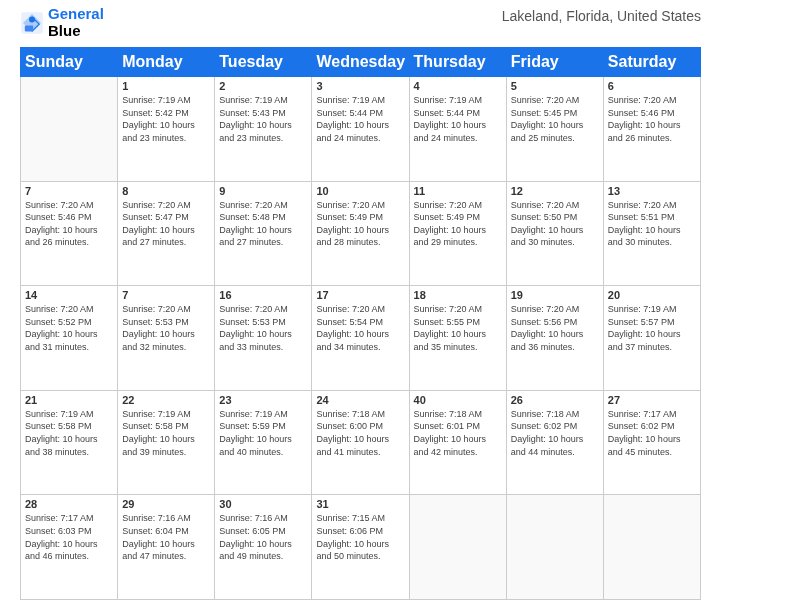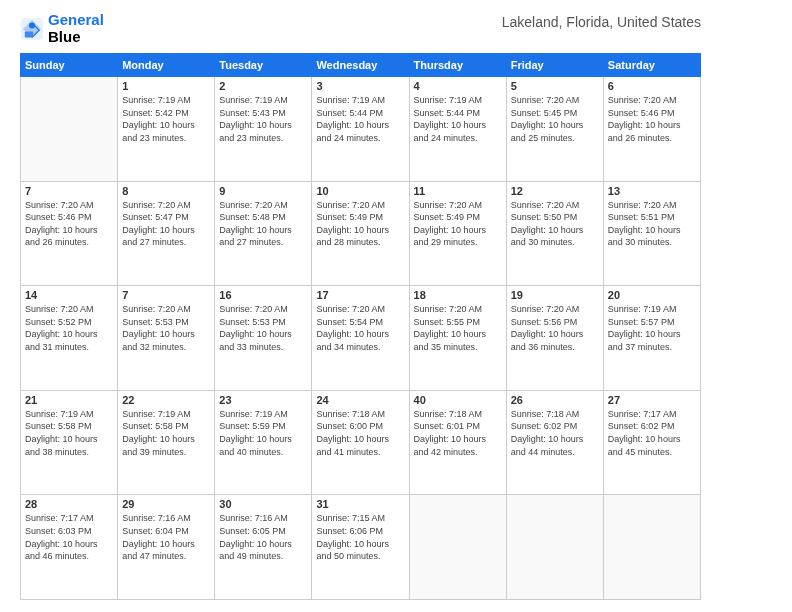--- a/index.html
+++ b/index.html
@@ -6,21 +6,21 @@
     body {
       font-family: Arial, sans-serif;
       background: #fff;
       width: 792px;
       height: 612px;
       overflow: hidden;
     }
     .page {
       width: 721px;
       height: 612px;
-      padding: 12px 20px 12px 20px;
+      padding: 6px 20px 12px 20px;
       display: flex;
       flex-direction: column;
     }
     .header {
       display: flex;
       justify-content: space-between;
       align-items: flex-start;
       margin-bottom: 8px;
     }
     .logo {
@@ -49,21 +49,21 @@
     .calendar {
       flex: 1;
       border: 1px solid #ccc;
       border-collapse: collapse;
       width: 100%;
       table-layout: fixed;
     }
     .calendar th {
       background: #1a73e8;
       color: #fff;
-      font-size: 11px;
+      font-size: 16px;
       font-weight: bold;
       padding: 5px 4px;
       text-align: left;
       border: 1px solid #1a73e8;
     }
     .calendar td {
       border: 1px solid #ccc;
       vertical-align: top;
       padding: 3px 4px;
       font-size: 9.5px;

